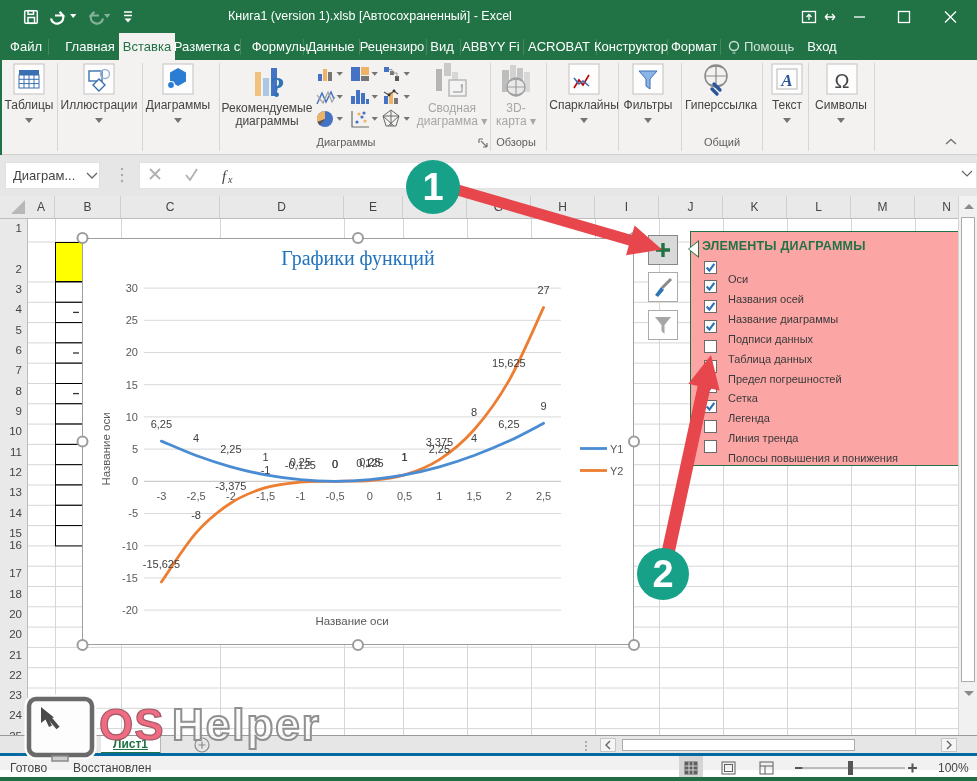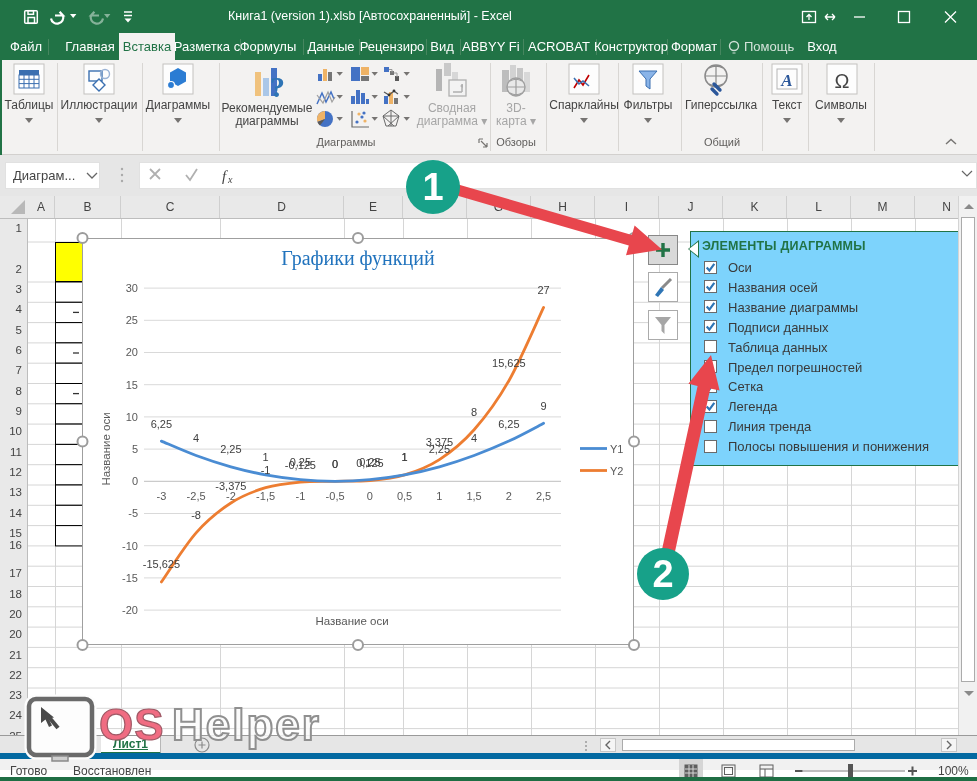--- a/index.html
+++ b/index.html
@@ -26,33 +26,33 @@
 #namebox { position:absolute; left:5px; top:7px; width:95px; height:27px; background:#fff; border:1px solid #e1e1e1; font-size:13px; color:#444; line-height:25px; padding-left:7px; }
 #fxbox { position:absolute; left:139px; top:7px; width:838px; height:27px; background:#fff; border:1px solid #e1e1e1; }
 
 #colhdrs { position:absolute; left:0; top:196px; width:958px; height:23px; background:#e9e9e9; border-bottom:1px solid #bdbdbd; overflow:hidden; }
 .ch { position:absolute; top:0; height:22px; line-height:22px; text-align:center; font-size:12px; color:#444; border-right:1px solid #cfcfcf; }
 #rowhdrs { position:absolute; left:0; top:219px; width:28px; height:516px; background:#e9e9e9; border-right:1px solid #bdbdbd; }
 .rh { position:absolute; width:22px; text-align:right; font-size:11.5px; color:#444; height:18px; }
 
 #chart { position:absolute; left:82px; top:238px; width:552px; height:407px; background:#fff; border:1.5px solid #9f9f9f; }
 
-#panel { position:absolute; left:690px; top:231px; width:276px; height:235px; background:#7dd3fc; border:1.5px solid #217346; }
+#panel { position:absolute; left:690px; top:231px; width:276px; height:235px; background:#fca5a5; border:1.5px solid #217346; }
 #panel h3 { position:absolute; left:11px; top:7px; font-size:12.5px; color:#217346; letter-spacing:0.2px; }
 .pcb { position:absolute; left:13px; }
-.plbl { position:absolute; left:37px; font-size:13px; color:#3a3a3a; white-space:nowrap; height:17px; line-height:17px; }
+.plbl { position:absolute; left:37px; font-size:11px; color:#3a3a3a; white-space:nowrap; height:17px; line-height:17px;margin-top:12px; }
 #notch { position:absolute; left:679px; top:240px; width:0; height:0; border:9px solid transparent; border-right:11px solid #217346; }
 #notch2 { position:absolute; left:682px; top:242px; width:0; height:0; border:7px solid transparent; border-right:9px solid #fff; }
 
 .cbtn { position:absolute; left:648px; width:30px; height:30px; background:#fff; border:1px solid #ababab; }
 
 #sheetbar { position:absolute; left:0; top:735px; width:977px; height:18px; background:#e6e6e6; border-top:1px solid #9a9a9a; }
 #tab1 { position:absolute; left:101px; top:0; width:60px; height:18px; background:#fff; border-right:1px solid #b7b7b7; border-bottom:2px solid #217346; color:#217346; font-weight:bold; font-size:12px; text-align:center; line-height:16px; text-decoration:underline; }
 
-#statusbar { position:absolute; left:0; top:753px; width:977px; height:17px; background:#f1f1f1; border-top:6px solid #0369a1; font-size:12px; color:#444; }
+#statusbar { position:absolute; left:0; top:753px; width:977px; height:17px; background:#f1f1f1; border-top:3px solid #0369a1; font-size:12px; color:#444; }
 #greenstrip { position:absolute; left:0; top:777px; width:977px; height:4px; background:#1f6e44; }
 
 #vscroll { position:absolute; left:958px; top:196px; width:19px; height:539px; background:#f1f1f1; border-left:1px solid #d4d4d4; }
 #vthumb { position:absolute; left:2px; top:21px; width:14px; height:465px; background:#fff; border:1px solid #ababab; }
 #hthumb { position:absolute; left:622px; top:3px; width:233px; height:12px; background:#fff; border:1px solid #ababab; }
 svg { display:block; }
 #overlay { position:absolute; left:0; top:0; pointer-events:none; }
 </style></head>
 <body>
 <div id="app">
@@ -96,21 +96,21 @@
 <div class="tsep" style="left:359px"></div>
 <div class="tsep" style="left:426px"></div>
 <div class="tsep" style="left:460px"></div>
 <div class="tsep" style="left:523px"></div>
 <div class="tsep" style="left:596px"></div>
 <div class="tsep" style="left:667px"></div>
 <div class="tsep" style="left:720px"></div>
 <div class="tab" style="left:26px">Файл</div>
 <div class="tab" style="left:90px">Главная</div>
 <div class="tab" style="left:207px">Разметка с</div>
-<div class="tab" style="left:268px">Формулы</div>
+<div class="tab" style="left:280px">Формулы</div>
 <div class="tab" style="left:331px">Данные</div>
 <div class="tab" style="left:392px">Рецензиро</div>
 <div class="tab" style="left:442px">Вид</div>
 <div class="tab" style="left:559px">ACROBAT</div>
 <div class="tab" style="left:631px">Конструктор</div>
 <div class="tab" style="left:694px">Формат</div>
 <div id="seltab">Вставка</div>
 <div style="position:absolute;left:462px;top:0;width:58px;height:27px;line-height:27px;color:#fff;font-size:13px;overflow:hidden;white-space:nowrap">ABBYY Finе</div>
 <svg class="abs" style="left:726px;top:5px" width="18" height="18">
         <circle cx="8" cy="8" r="4.5" fill="none" stroke="#cfe0d6" stroke-width="1.4"></circle>

